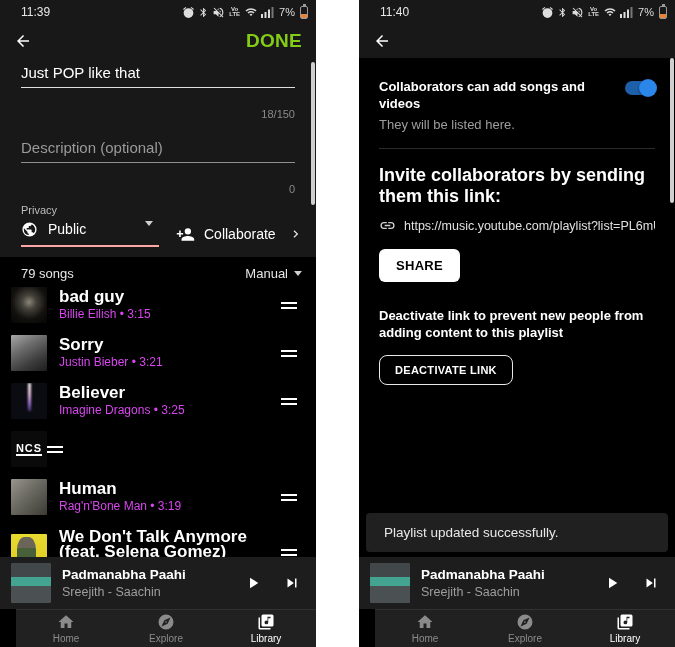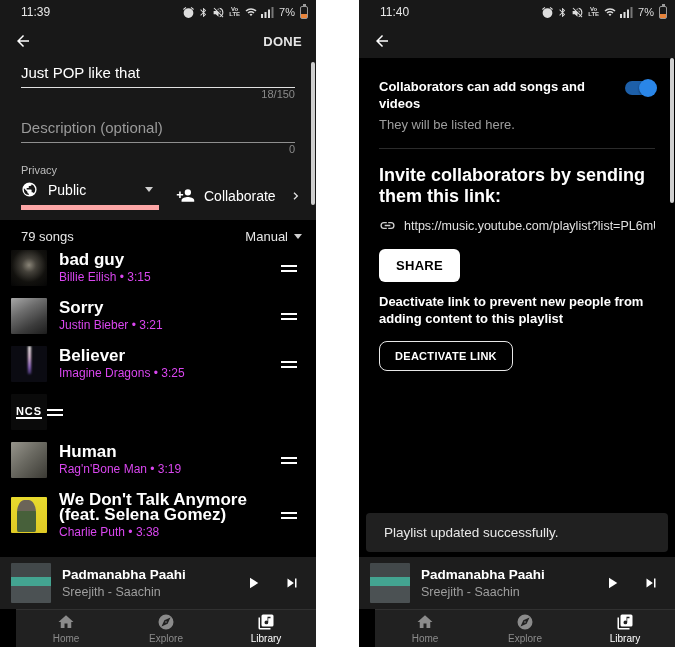--- a/index.html
+++ b/index.html
@@ -15,32 +15,32 @@
   .status-icons svg { display:block; }
   .volte { display:flex; flex-direction:column; align-items:center; line-height:5px; color:#ddd; font-size:6px; font-weight:bold; padding:0 1px; }
   .battery-pct { color:#ddd; font-size:11px; margin-left:2px; }
   .battery { width:8px; height:13px; border:1px solid #9a9a9a; border-radius:2px; position:relative; margin-left:2px; }
   .battery:before { content:""; position:absolute; top:-3px; left:2px; width:3px; height:2px; background:#9a9a9a; }
   .battery .lvl { position:absolute; bottom:0; left:0; right:0; height:30%; background:#e8833a; }
 
   
   .appbar { height:34px; display:flex; align-items:center; padding:0 14px; }
   .appbar .spacer { flex:1; }
-  .done-btn { color:#e5e5e5; font-size:13px; font-weight:bold; letter-spacing:.3px; cursor:pointer; }
+  .done-btn { color:#84cc16; font-size:19px; font-weight:bold; letter-spacing:.3px; cursor:pointer; }
 
   
   .edit-section { background:#181818; padding:0 0 10px 0; }
   .field-wrap { margin:0 21px; }
   .title-input { width:100%; background:transparent; border:none; outline:none; border-bottom:1.5px solid #e0e0e0; color:#fff; font-size:15px; font-family:"Liberation Sans", sans-serif; padding:0 0 6px 0; margin-top:6px; }
   .desc-input { width:100%; background:transparent; border:none; outline:none; border-bottom:1px solid #8f8f8f; color:#fff; font-size:15px; font-family:"Liberation Sans", sans-serif; padding:0 0 6px 0; margin-top:18px; }
   .desc-input::placeholder { color:#9a9a9a; opacity:1; }
-  .char-count { text-align:right; color:#8a8a8a; font-size:11px; margin:0 21px 0 21px; height:13px; }
+  .char-count { text-align:right; color:#8a8a8a; font-size:11px; margin:20px 21px 0 21px; height:13px; }
   .privacy-label { color:#bdbdbd; font-size:11px; margin:8px 21px 0 21px; }
   .privacy-row { display:flex; align-items:center; margin:5px 0 0 21px; }
-  .privacy-select { display:flex; align-items:center; width:138px; border-bottom:5px solid #fca5a5; padding-bottom:7px; cursor:pointer; }
+  .privacy-select { display:flex; width:138px; border-bottom:2px solid #fca5a5; padding-bottom:7px; cursor:pointer; }
   .privacy-select .txt { color:#fff; font-size:14px; margin-left:10px; }
   .caret-down { width:0; height:0; border-left:4px solid transparent; border-right:4px solid transparent; border-top:5px solid #cfcfcf; margin-left:auto; margin-right:6px; }
   .collab-btn { display:flex; align-items:center; gap:9px; margin-left:17px; cursor:pointer; }
   .collab-btn .txt { color:#fff; font-size:14px; }
   .chevron { margin-left:auto; margin-right:12px; }
 
   
   .list-header { display:flex; align-items:center; justify-content:space-between; padding:9px 14px 0 21px; height:24px; }
   .list-count { color:#e6e6e6; font-size:13px; }
   .sort-btn { display:flex; align-items:center; gap:6px; cursor:pointer; }
@@ -85,21 +85,21 @@
   .collab-row { display:flex; align-items:flex-start; justify-content:space-between; margin-top:20px; }
   .collab-label { color:#fff; font-size:13px; font-weight:bold; line-height:17px; max-width:250px; }
   .collab-sub { color:#9e9e9e; font-size:13px; margin-top:5px; }
   .toggle { position:relative; width:30px; height:14px; border-radius:7px; background:#1d5fa8; margin-top:3px; cursor:pointer; flex:0 0 30px; }
   .toggle .knob { position:absolute; right:-2px; top:-2px; width:18px; height:18px; border-radius:50%; background:#2a86e8; box-shadow:0 1px 2px rgba(0,0,0,.5); }
   .divider { border-bottom:1px solid #2b2b2b; margin-top:16px; }
   .invite-label { color:#fff; font-size:18px; font-weight:bold; margin-top:16px; }
   .link-row { display:flex; align-items:center; gap:8px; margin-top:10px; }
   .link-url { color:#e0e0e0; font-size:12.5px; white-space:nowrap; overflow:hidden; flex:1; }
   .share-btn { display:inline-block; margin-top:15px; background:#fff; color:#000; font-size:13px; font-weight:bold; font-family:"Liberation Sans", sans-serif; border:none; border-radius:6px; padding:9px 17px; letter-spacing:.3px; cursor:pointer; }
-  .deactivate-text { color:#fff; font-size:13px; font-weight:bold; line-height:17px; max-width:272px; margin-top:11px; }
+  .deactivate-text { color:#fff; font-size:13px; font-weight:bold; line-height:17px; max-width:272px; margin-top:25px; }
   .deactivate-btn { display:inline-block; margin-top:14px; background:transparent; color:#fff; font-size:11px; font-weight:bold; font-family:"Liberation Sans", sans-serif; border:1.5px solid #e8e8e8; border-radius:8px; padding:8px 15px; letter-spacing:.3px; cursor:pointer; }
   .toast { position:absolute; left:7px; right:7px; bottom:95px; height:39px; background:#202020; border-radius:4px; display:flex; align-items:center; padding-left:18px; }
   .toast-text { color:#e8e8e8; font-size:13.5px; }
 
   .scrollbar { position:absolute; width:4px; background:#cfcfcf; border-radius:2px; right:1px; }
   #phone-left .scrollbar { top:62px; height:143px; }
   #phone-right .scrollbar { top:58px; height:145px; }
 </style>
 </head>
 <body>

